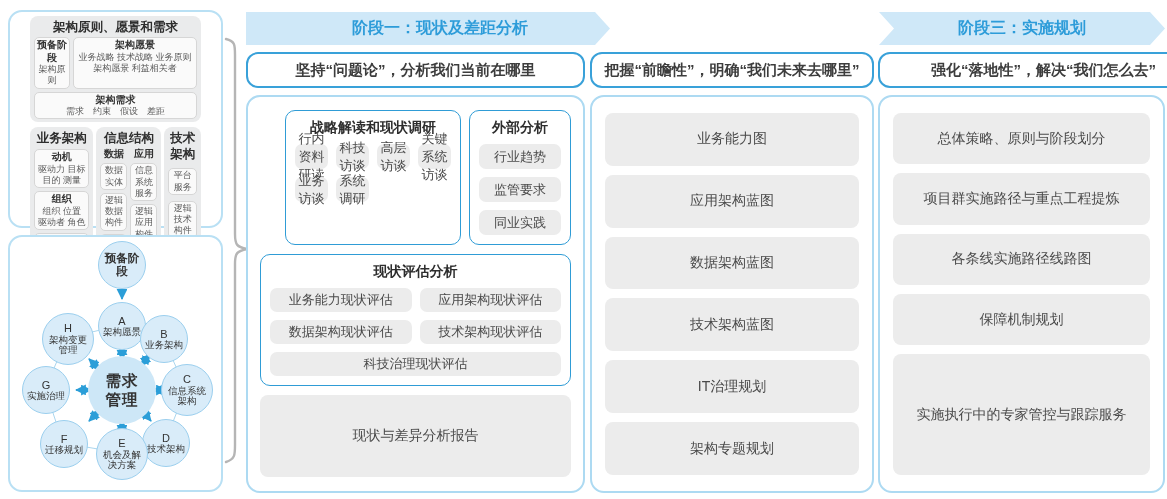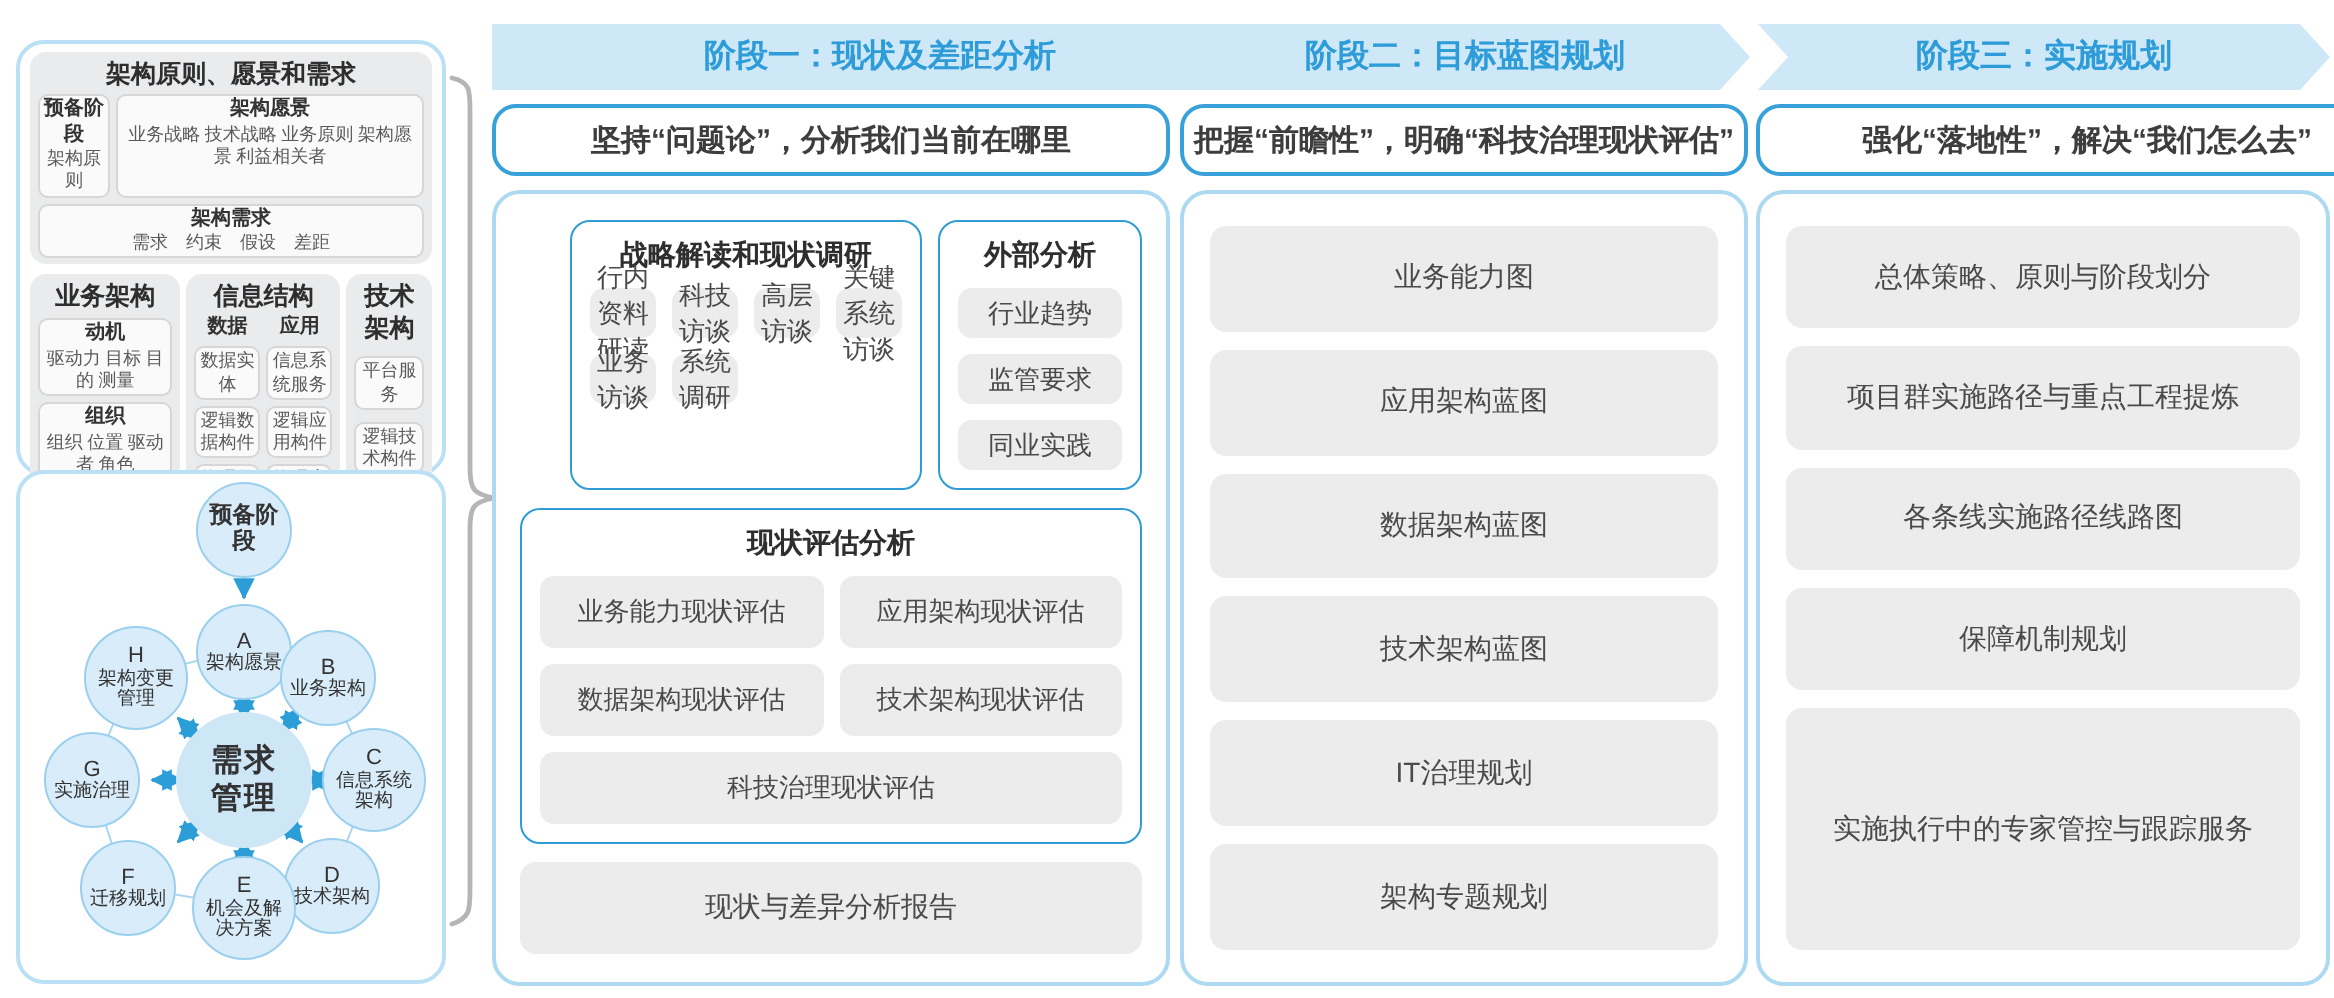--- a/index.html
+++ b/index.html
@@ -2,21 +2,21 @@
 <html><head>
 <meta charset="utf-8">
 <style>
   html,body{margin:0;padding:0;background:#fff;}
   body{font-family:"Liberation Sans","DejaVu Sans",sans-serif;}
   #stage{position:relative;width:1167px;height:499px;background:#fff;overflow:hidden;}
 
   
   .side-panel{position:absolute;box-sizing:border-box;background:#fff;
     border:2px solid #b9e0f4;border-radius:14px;}
-  #panel-framework{left:8px;top:20px;width:215px;height:218px;padding:4px 5px;font-family:Liberation Serif, serif;}
+  #panel-framework{left:8px;top:10px;width:215px;height:218px;padding:4px 20px;}
   #panel-adm{left:8px;top:235px;width:215px;height:257px;}
 
   .sec{background:#eaebec;border-radius:8px;padding:3px 4px;box-sizing:border-box;}
   .sec-title{font-weight:bold;font-size:12.5px;color:#2e2e2e;text-align:center;line-height:16px;}
   .sitem{background:#fafafa;border:1px solid #d6d6d6;border-radius:5px;text-align:center;
     color:#5a5a5a;padding:1px 2px;box-sizing:border-box;line-height:1.25;}
   .sitem .t{display:block;font-weight:bold;font-size:10px;color:#333;}
   .sitem .s{display:block;font-size:9px;}
   .subhead{font-weight:bold;font-size:10px;color:#333;text-align:center;line-height:13px;}
 
@@ -76,21 +76,21 @@
     font-size:13px;color:#4a4a4a;text-align:center;}
   #p1-toprow{display:flex;gap:8px;margin-left:25px;}
   #grp-research{flex:1;}
   #grp-research .grid{display:grid;grid-template-columns:1fr 1fr 1fr 1fr;gap:8px;}
   #grp-research .gitem{height:25px;}
   #grp-external{width:102px;display:flex;flex-direction:column;}
   #grp-external .list{display:flex;flex-direction:column;gap:8px;}
   #grp-external .gitem{height:25px;}
   #grp-assess{margin-top:9px;}
   #grp-assess .grid{display:grid;grid-template-columns:1fr 1fr;gap:8px;}
-  #grp-assess .gitem{height:36px;}
+  #grp-assess .gitem{height:24px;}
   #grp-assess .gitem.wide{grid-column:1/-1;}
   #report-box{margin-top:9px;flex:1;background:#ececec;border-radius:8px;
     display:flex;align-items:center;justify-content:center;font-size:14px;color:#4a4a4a;}
 
   .bigitem{flex:1;background:#ececec;border-radius:8px;display:flex;align-items:center;justify-content:center;
     font-size:14px;color:#4a4a4a;text-align:center;padding:0 10px;}
   .bigitem.tall{flex:2.35;}
 </style>
 </head>
 <body>
@@ -254,29 +254,26 @@
     </div>
   </div>
 
   <svg id="brace" width="30" height="430" viewBox="0 0 30 430">
     <path d="M4,3 C13,5 13,9 13,19 L13,198 C13,209 15,211 25,213 C15,215 13,217 13,228 L13,409 C13,419 13,423 4,426" fill="none" stroke="#b5b5b5" stroke-width="2.4" stroke-linecap="round"></path>
   </svg>
 
   <div class="band head" id="band-1">
     <span>阶段一：现状及差距分析</span>
   </div>
-  <div class="band notch" id="band-2">
-    <span>阶段二：目标蓝图规划</span>
-  </div>
   <div class="band notch" id="band-3">
     <span>阶段三：实施规划</span>
   </div>
 
   <div class="subtitle" id="sub-1">坚持“问题论”，分析我们当前在哪里</div>
-  <div class="subtitle" id="sub-2">把握“前瞻性”，明确“科技治理现状评估”</div>
+  <div class="subtitle" id="sub-2">把握“前瞻性”，明确“我们未来去哪里”</div>
   <div class="subtitle" id="sub-3">强化“落地性”，解决“我们怎么去”</div>
 
   <div class="phase-panel" id="panel-1">
     <div id="p1-toprow">
       <div class="group" id="grp-research">
         <div class="group-title">战略解读和现状调研</div>
         <div class="grid">
           <div class="gitem">行内资料研读</div>
           <div class="gitem">科技访谈</div>
           <div class="gitem">高层访谈</div>

